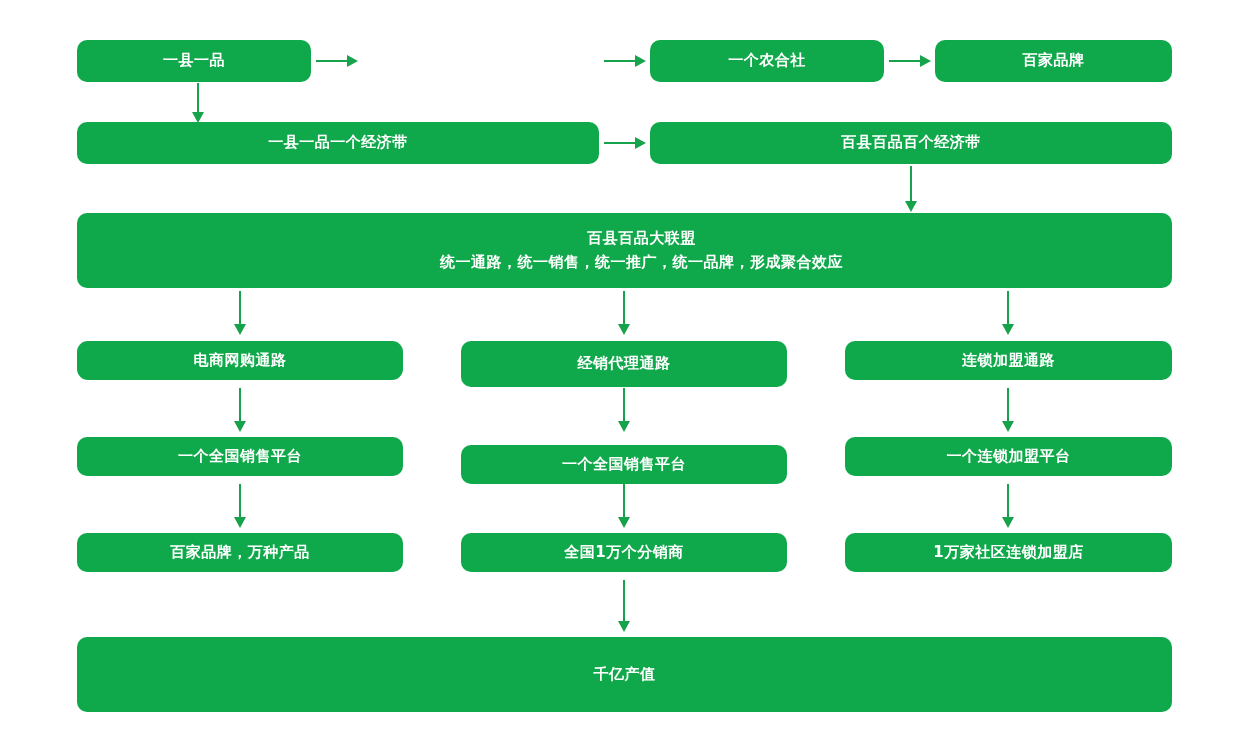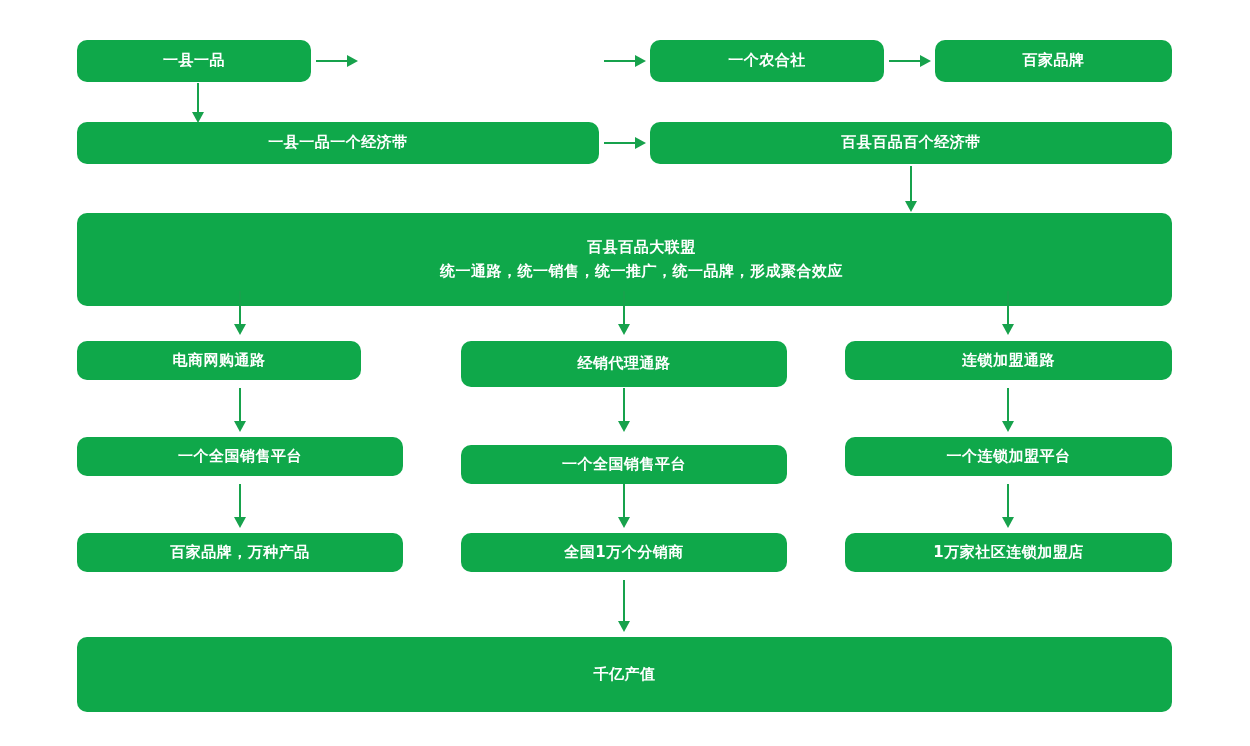--- a/index.html
+++ b/index.html
@@ -102,21 +102,21 @@
 
   <div class="node" style="left:650px; top:122px; width:522px; height:42px;">百县百品百个经济带</div>
 
   <div class="arrow" style="left:901px; top:166px; width:20px; height:46px;">
     <svg width="20" height="46" viewBox="0 0 20 46">
       <line x1="10" y1="0" x2="10" y2="35" stroke="#17A24C" stroke-width="2"></line>
       <polygon points="4,35 16,35 10,46" fill="#17A24C"></polygon>
     </svg>
   </div>
 
-  <div class="node" style="left:77px; top:213px; width:1095px; height:93px;padding-left:44px;">
+  <div class="node" style="left:77px; top:213px; width:1095px; height:75px;padding-left:44px;">
     <span class="line1">百县百品大联盟</span>
     <span class="line2">统一通路，统一销售，统一推广，统一品牌，形成聚合效应</span>
   </div>
 
   <div class="arrow" style="left:230px; top:291px; width:20px; height:44px;">
     <svg width="20" height="44" viewBox="0 0 20 44">
       <line x1="10" y1="0" x2="10" y2="33" stroke="#17A24C" stroke-width="2"></line>
       <polygon points="4,33 16,33 10,44" fill="#17A24C"></polygon>
     </svg>
   </div>
@@ -126,21 +126,21 @@
       <polygon points="4,33 16,33 10,44" fill="#17A24C"></polygon>
     </svg>
   </div>
   <div class="arrow" style="left:998px; top:291px; width:20px; height:44px;">
     <svg width="20" height="44" viewBox="0 0 20 44">
       <line x1="10" y1="0" x2="10" y2="33" stroke="#17A24C" stroke-width="2"></line>
       <polygon points="4,33 16,33 10,44" fill="#17A24C"></polygon>
     </svg>
   </div>
 
-  <div class="node" style="left:77px; top:341px; width:284px; height:39px;">电商网购通路</div>
+  <div class="node" style="left:77px; top:341px; width:326px; height:39px;border-radius:11px;">电商网购通路</div>
   <div class="node" style="left:461px; top:341px; width:326px; height:46px;">经销代理通路</div>
   <div class="node" style="left:845px; top:341px; width:327px; height:39px;">连锁加盟通路</div>
 
   <div class="arrow" style="left:230px; top:388px; width:20px; height:44px;">
     <svg width="20" height="44" viewBox="0 0 20 44">
       <line x1="10" y1="0" x2="10" y2="33" stroke="#17A24C" stroke-width="2"></line>
       <polygon points="4,33 16,33 10,44" fill="#17A24C"></polygon>
     </svg>
   </div>
   <div class="arrow" style="left:614px; top:388px; width:20px; height:44px;">

